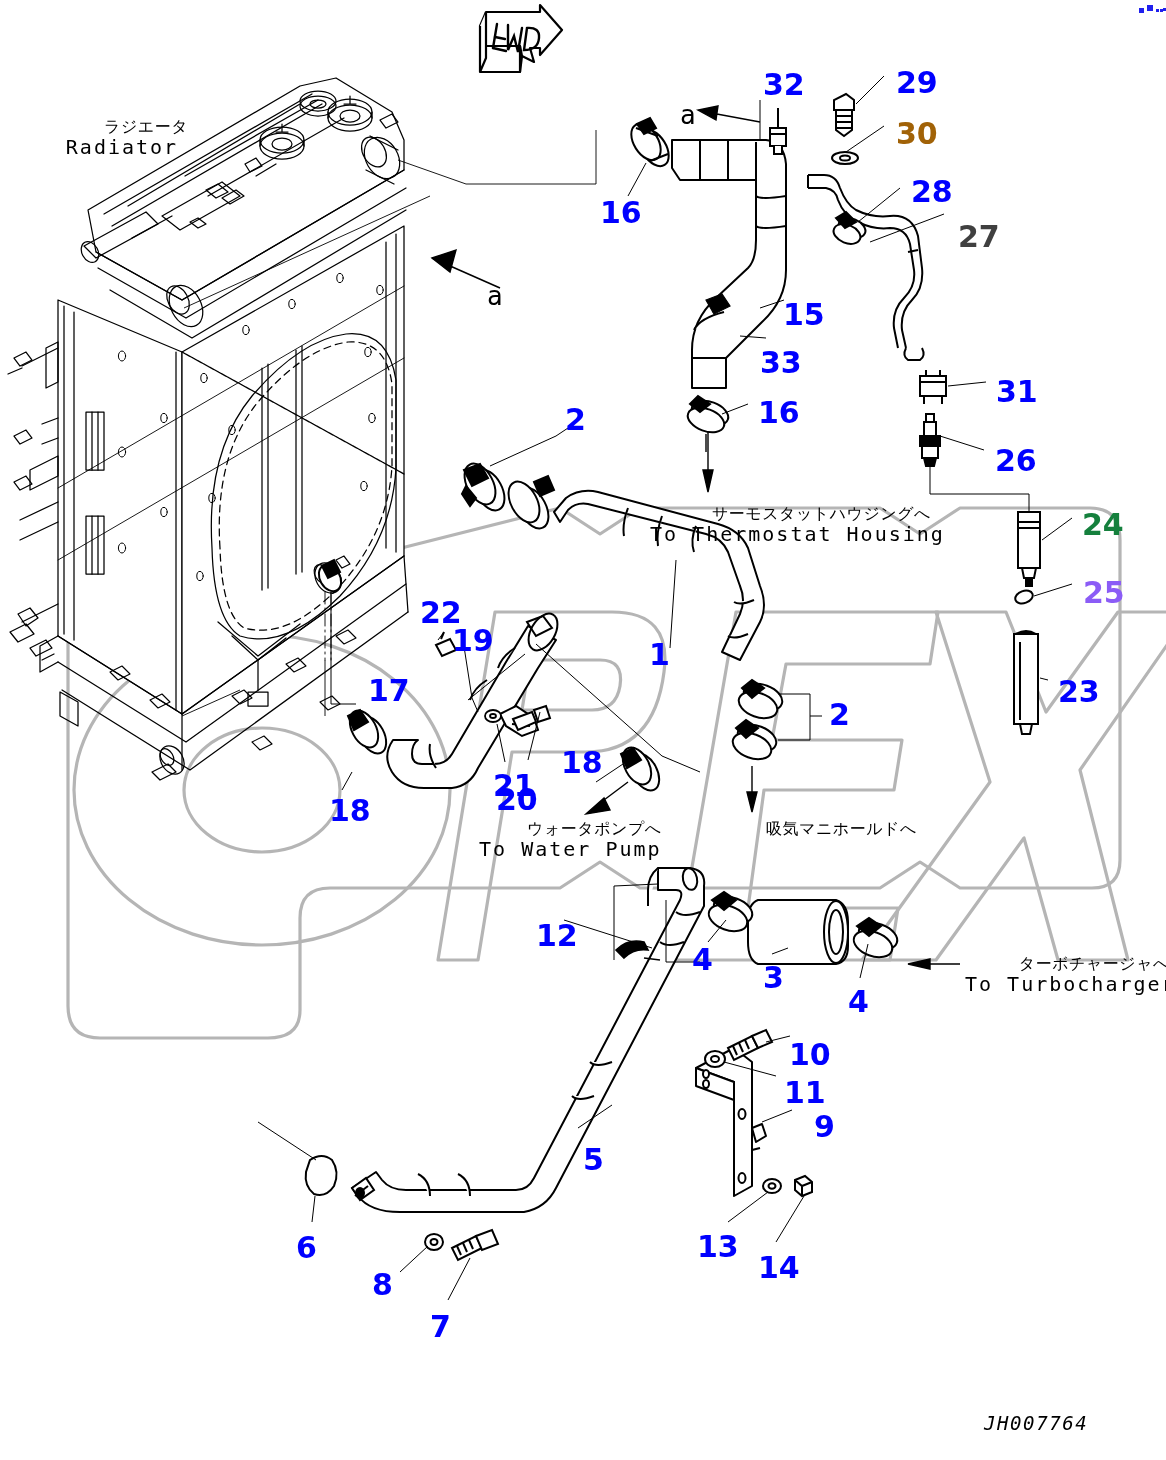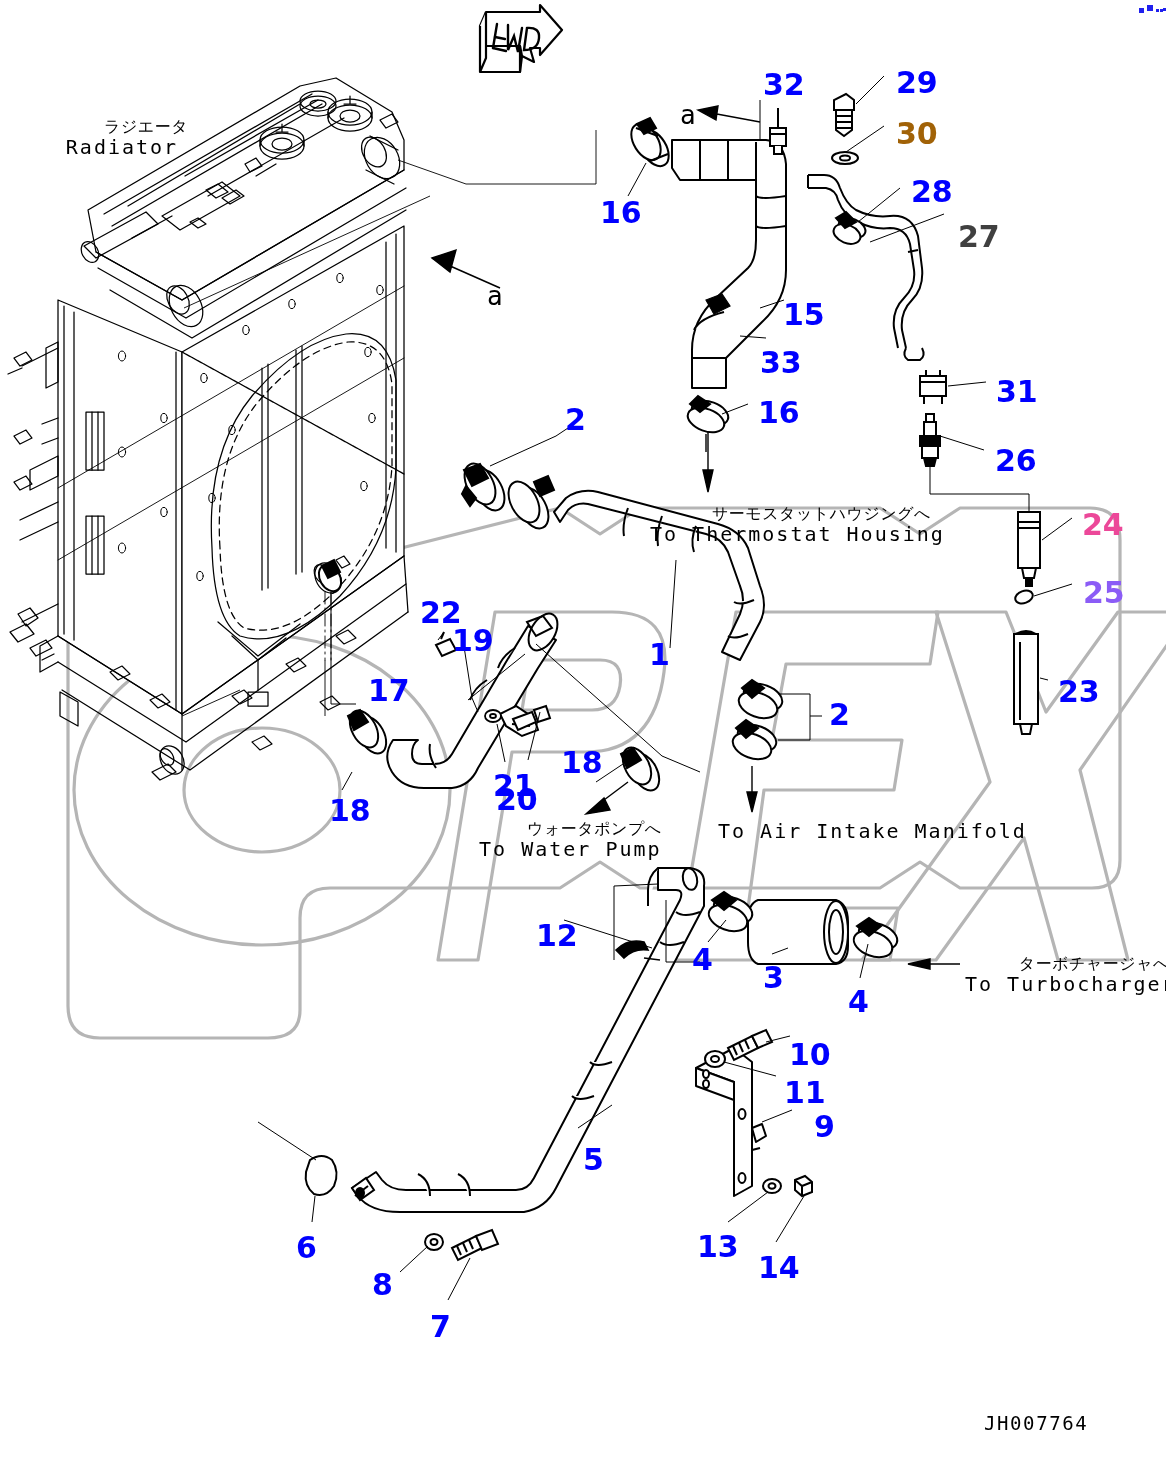--- a/index.html
+++ b/index.html
@@ -18,20 +18,21 @@
     position:absolute;color:#000;white-space:nowrap;
     font-family:"DejaVu Sans","Liberation Sans",sans-serif;
     line-height:1.12;text-align:center;user-select:none;
   }
   .jlabel .jp{font-size:16px;letter-spacing:0.5px;display:block;margin-left:48px;}
   .jlabel .en{font-size:20px;letter-spacing:2.0px;display:block;
     font-family:"DejaVu Sans Mono","Liberation Mono",monospace;}
   .plain{
     position:absolute;color:#000;white-space:nowrap;user-select:none;
     font-family:"DejaVu Sans Mono","Liberation Mono",monospace;
+    font-style:italic;
   }
   #drawno{font-size:19px;letter-spacing:1.6px;}
   .letter-a{position:absolute;color:#000;font-size:26px;
     font-family:"DejaVu Sans Mono","Liberation Mono",monospace;}
 </style>
 </head>
 <body>
 
 <svg id="sheet" viewBox="0 0 1166 1460" xmlns="http://www.w3.org/2000/svg">
 
@@ -639,21 +640,21 @@
   <span class="jp">サーモスタットハウジングへ</span>
   <span class="en">To Thermostat Housing</span>
 </div>
 
 <div class="jlabel" style="left:479px;top:820px;">
   <span class="jp">ウォータポンプへ</span>
   <span class="en">To Water Pump</span>
 </div>
 
 <div class="jlabel" style="left:718px;top:820px;">
-  <span class="en">To Air Intake Manifold</span>
+  <span class="jp">吸気マニホールドへ</span>
 </div>
 
 <div class="jlabel" style="left:965px;top:955px;">
   <span class="jp">ターボチャージャへ</span>
   <span class="en">To Turbocharger</span>
 </div>
 
 <div class="letter-a" style="left:487px;top:281px;">a</div>
 <div class="letter-a" style="left:680px;top:100px;">a</div>
 
@@ -680,21 +681,21 @@
     <div class="callout" style="left: 600px; top: 198px; color: rgb(0, 0, 255);">16</div>
     <div class="callout" style="left: 758px; top: 398px; color: rgb(0, 0, 255);">16</div>
     <div class="callout" style="left: 368px; top: 676px; color: rgb(0, 0, 255); text-align: center;">17</div>
     <div class="callout" style="left: 329px; top: 796px; color: rgb(0, 0, 255);">18</div>
     <div class="callout" style="left: 561px; top: 748px; color: rgb(0, 0, 255);">18</div>
     <div class="callout" style="left: 452px; top: 626px; color: rgb(0, 0, 255);">19</div>
     <div class="callout" style="left: 496px; top: 785px; color: rgb(0, 0, 255);">20</div>
     <div class="callout" style="left: 453px; top: 771px; color: rgb(0, 0, 255); margin-left: 40px;">21</div>
     <div class="callout" style="left: 420px; top: 598px; color: rgb(0, 0, 255);">22</div>
     <div class="callout" style="left: 1058px; top: 677px; color: rgb(0, 0, 255);">23</div>
-    <div class="callout" style="left: 1082px; top: 510px; color: #ec4899;">24</div>
+    <div class="callout" style="left: 1082px; top: 510px; color: #15803d;">24</div>
     <div class="callout" style="left: 1083px; top: 578px; color: #8b5cf6;">25</div>
     <div class="callout" style="left: 995px; top: 446px; color: rgb(0, 0, 255);">26</div>
     <div class="callout" style="left: 958px; top: 205px; color: #404040; margin-top: 17px;">27</div>
     <div class="callout" style="left: 911px; top: 177px; color: rgb(0, 0, 255);">28</div>
     <div class="callout" style="left: 896px; top: 68px; color: rgb(0, 0, 255);">29</div>
     <div class="callout" style="left: 896px; top: 119px; color: #a16207;">30</div>
     <div class="callout" style="left: 996px; top: 377px; color: rgb(0, 0, 255);">31</div>
     <div class="callout" style="left: 763px; top: 70px; color: rgb(0, 0, 255);">32</div>
     <div class="callout" style="left: 760px; top: 348px; color: rgb(0, 0, 255);">33</div>
   </div>

